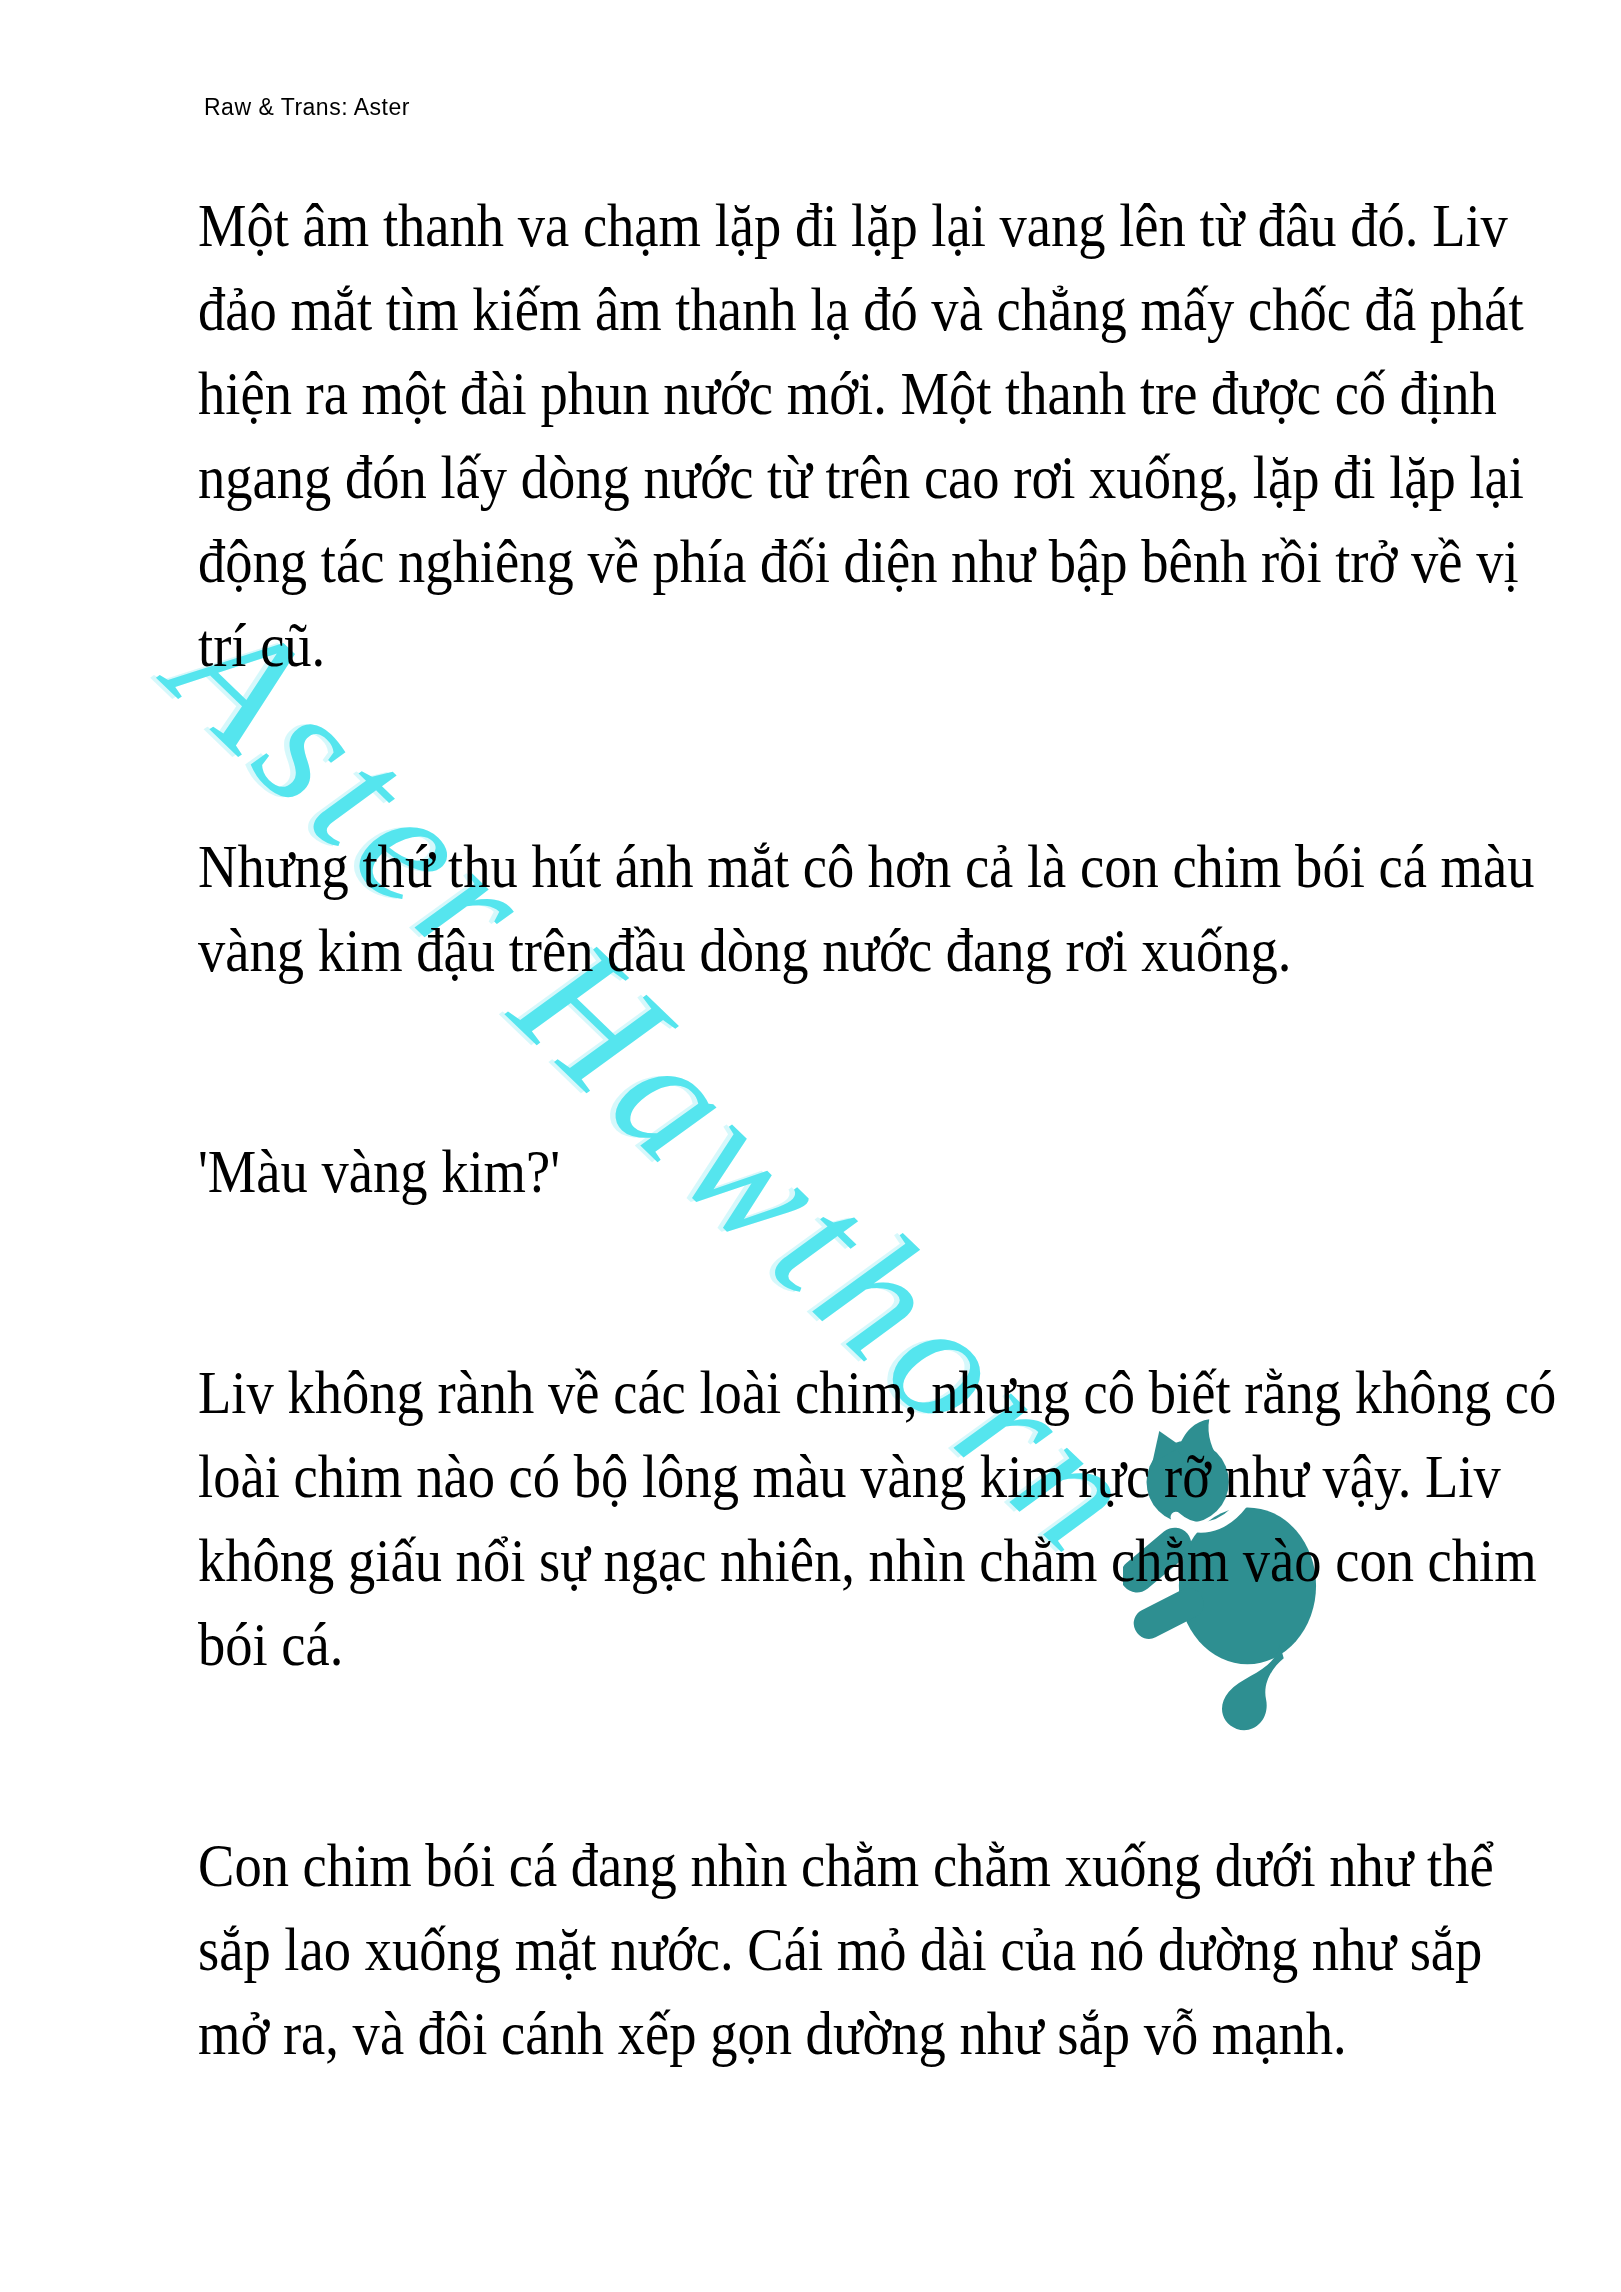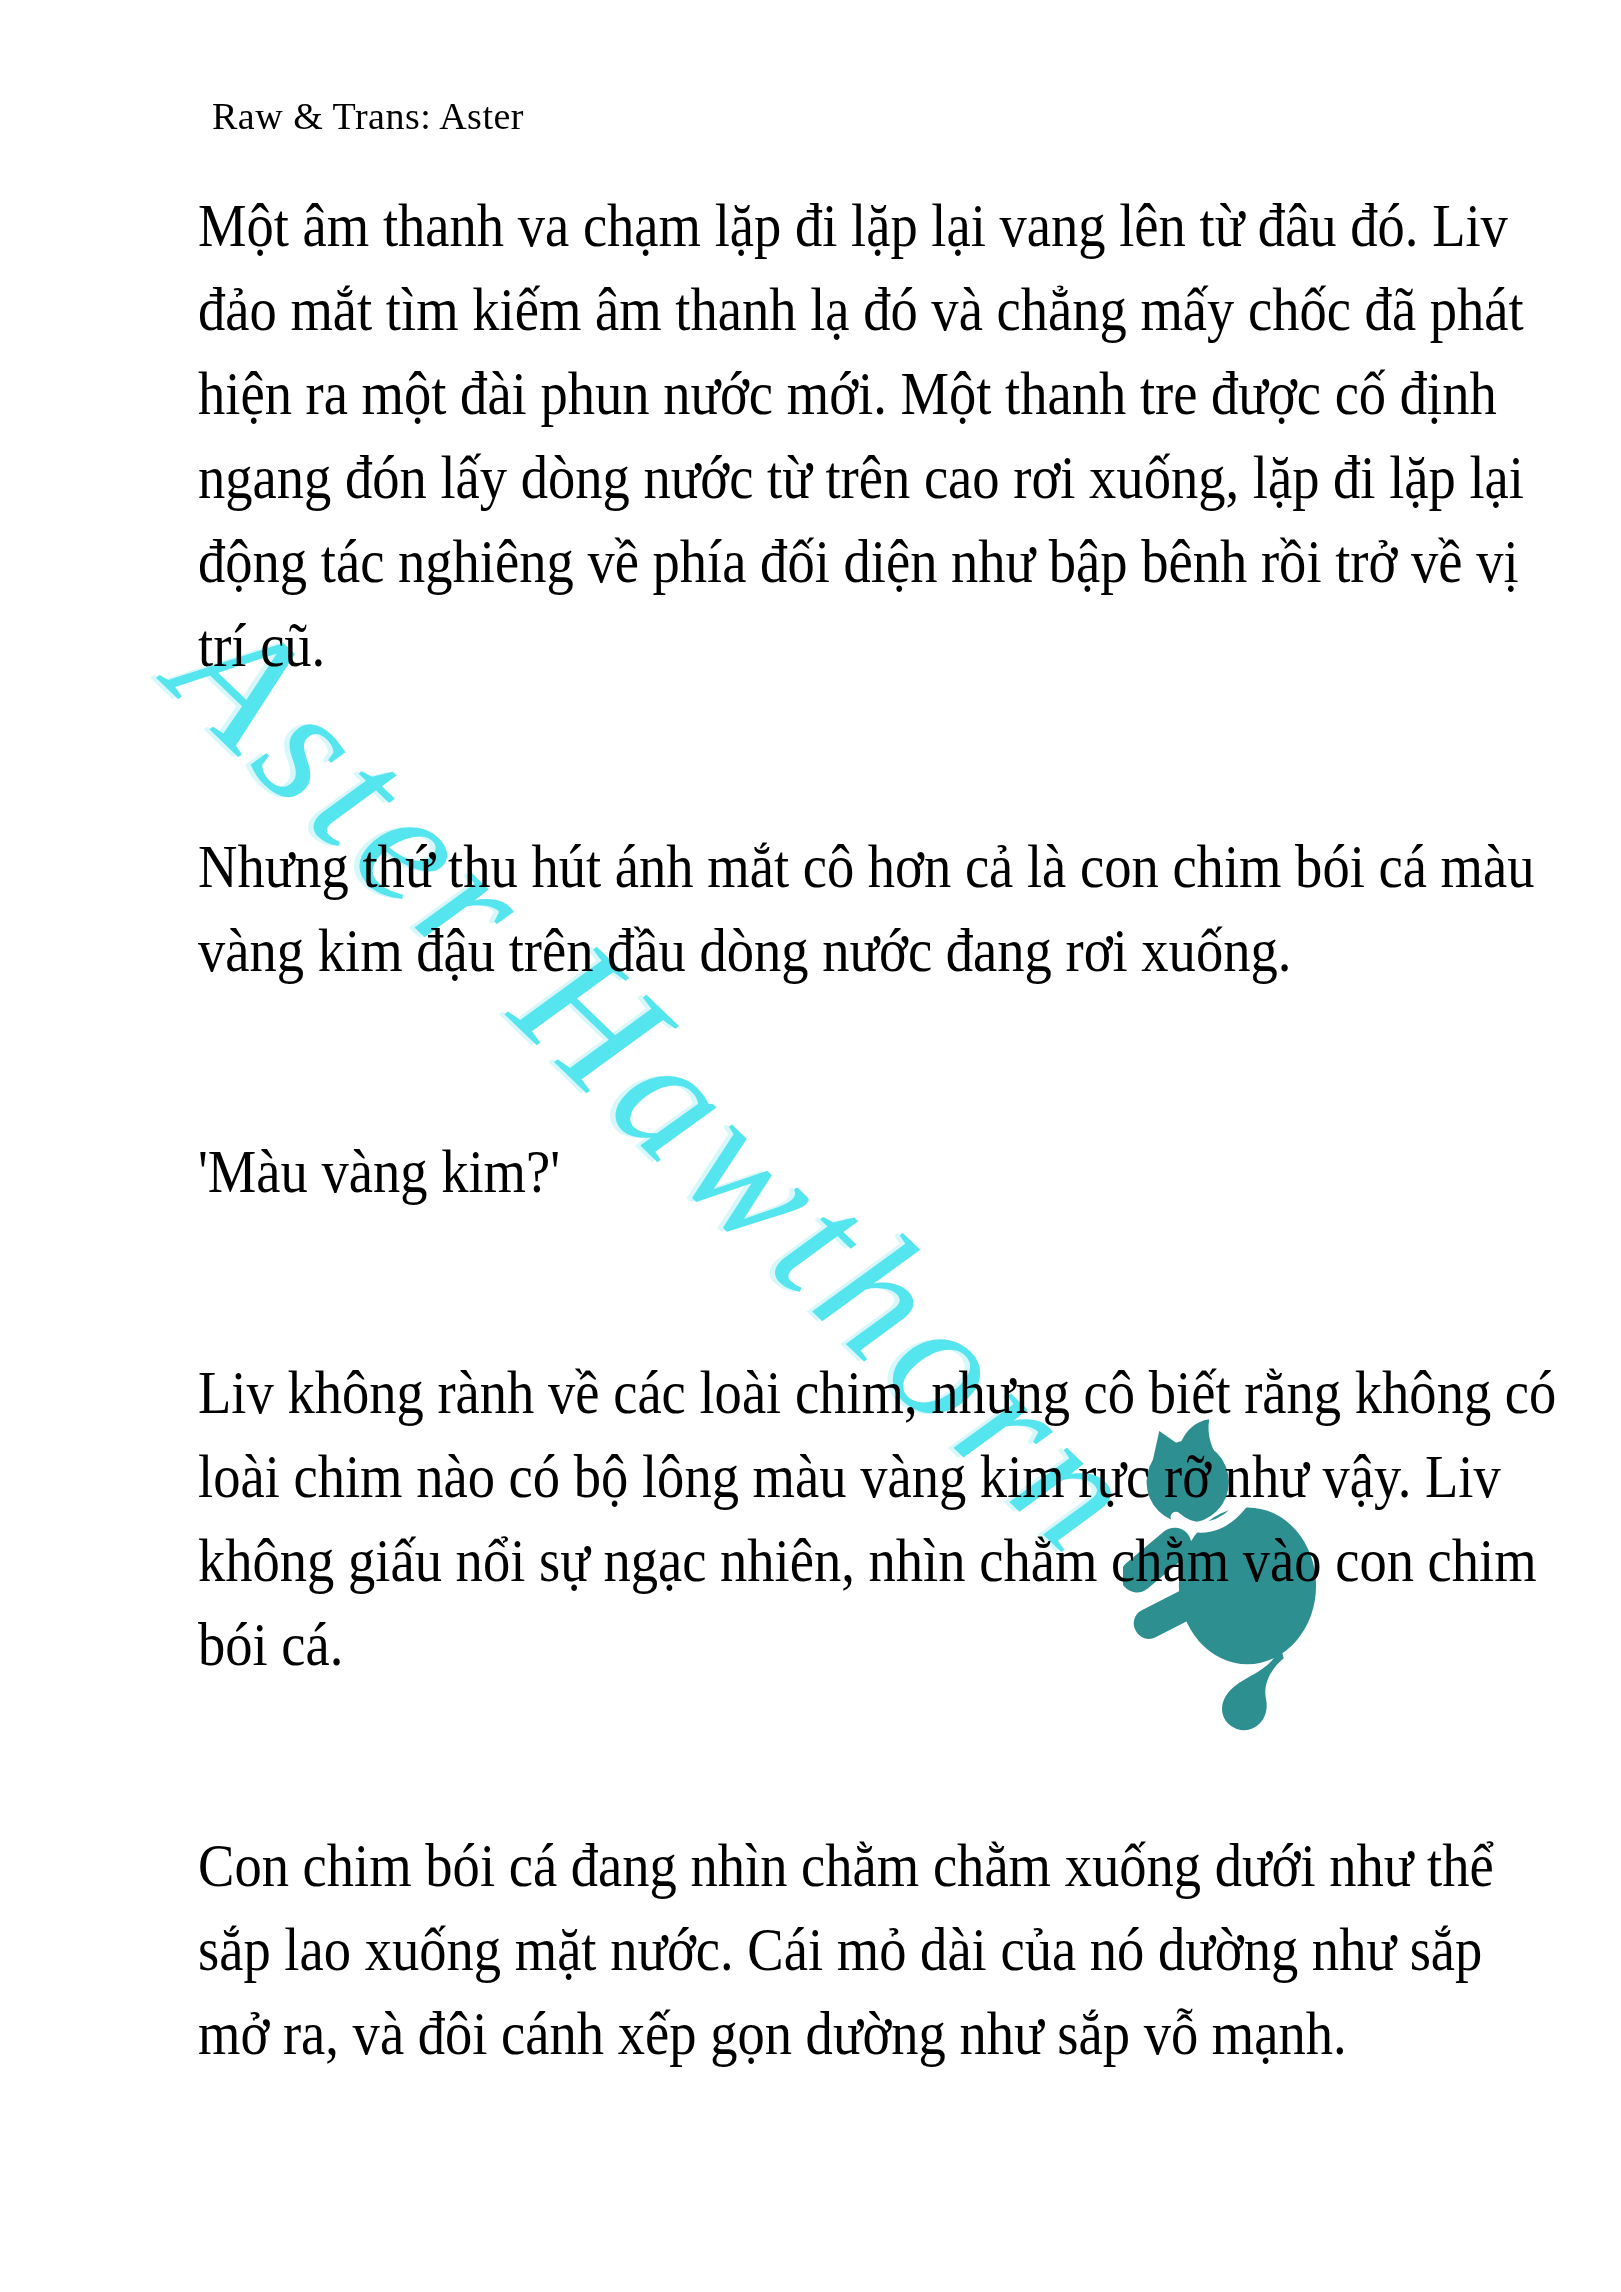--- a/index.html
+++ b/index.html
@@ -7,24 +7,24 @@
     position: relative;
     width: 1621px;
     height: 2293px;
     margin: 0 auto;
     background: var(--background, #ffffff);
     overflow: hidden;
     font-family: "Liberation Serif", serif;
   }
   .credit {
     position: absolute;
-    left: 212px;
+    left: 204px;
     top: 94px;
-    font-family: Liberation Serif, serif;
-    font-size: 38px;
+    font-family: Liberation Sans, sans-serif;
+    font-size: 23px;
     letter-spacing: 0.5px;
     color: var(--body_text, #000000);
     z-index: 4;
     white-space: nowrap;
   }
   .watermark {
     position: absolute;
     left: 271px;
     top: 572px;
     transform: rotate(44deg);

